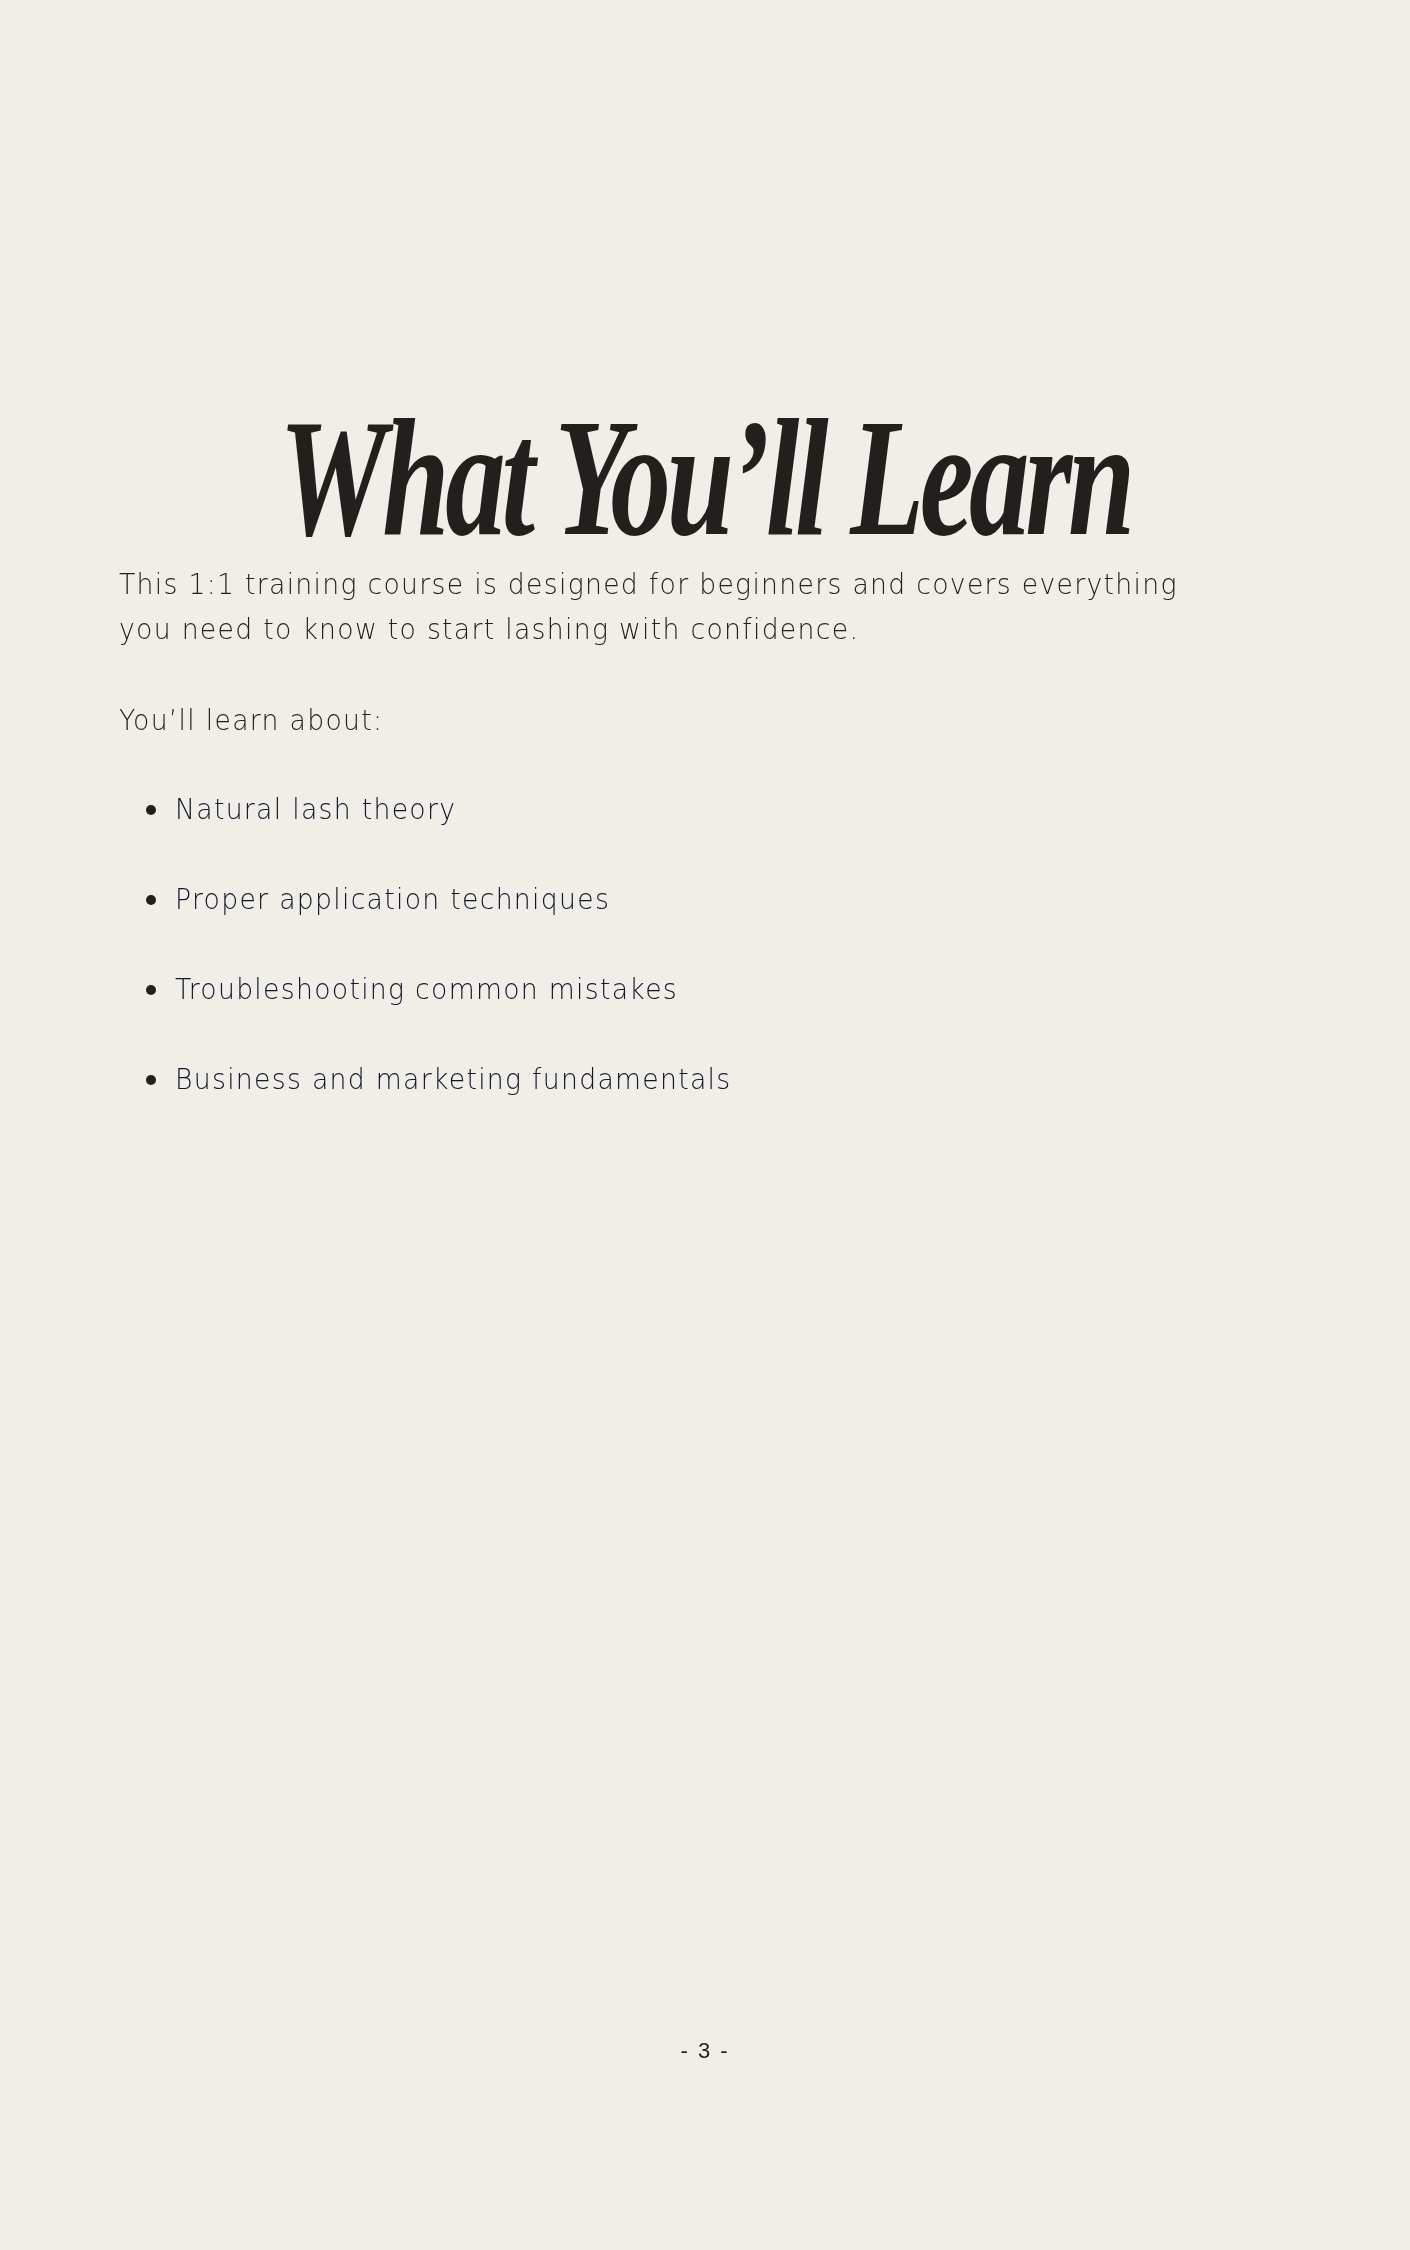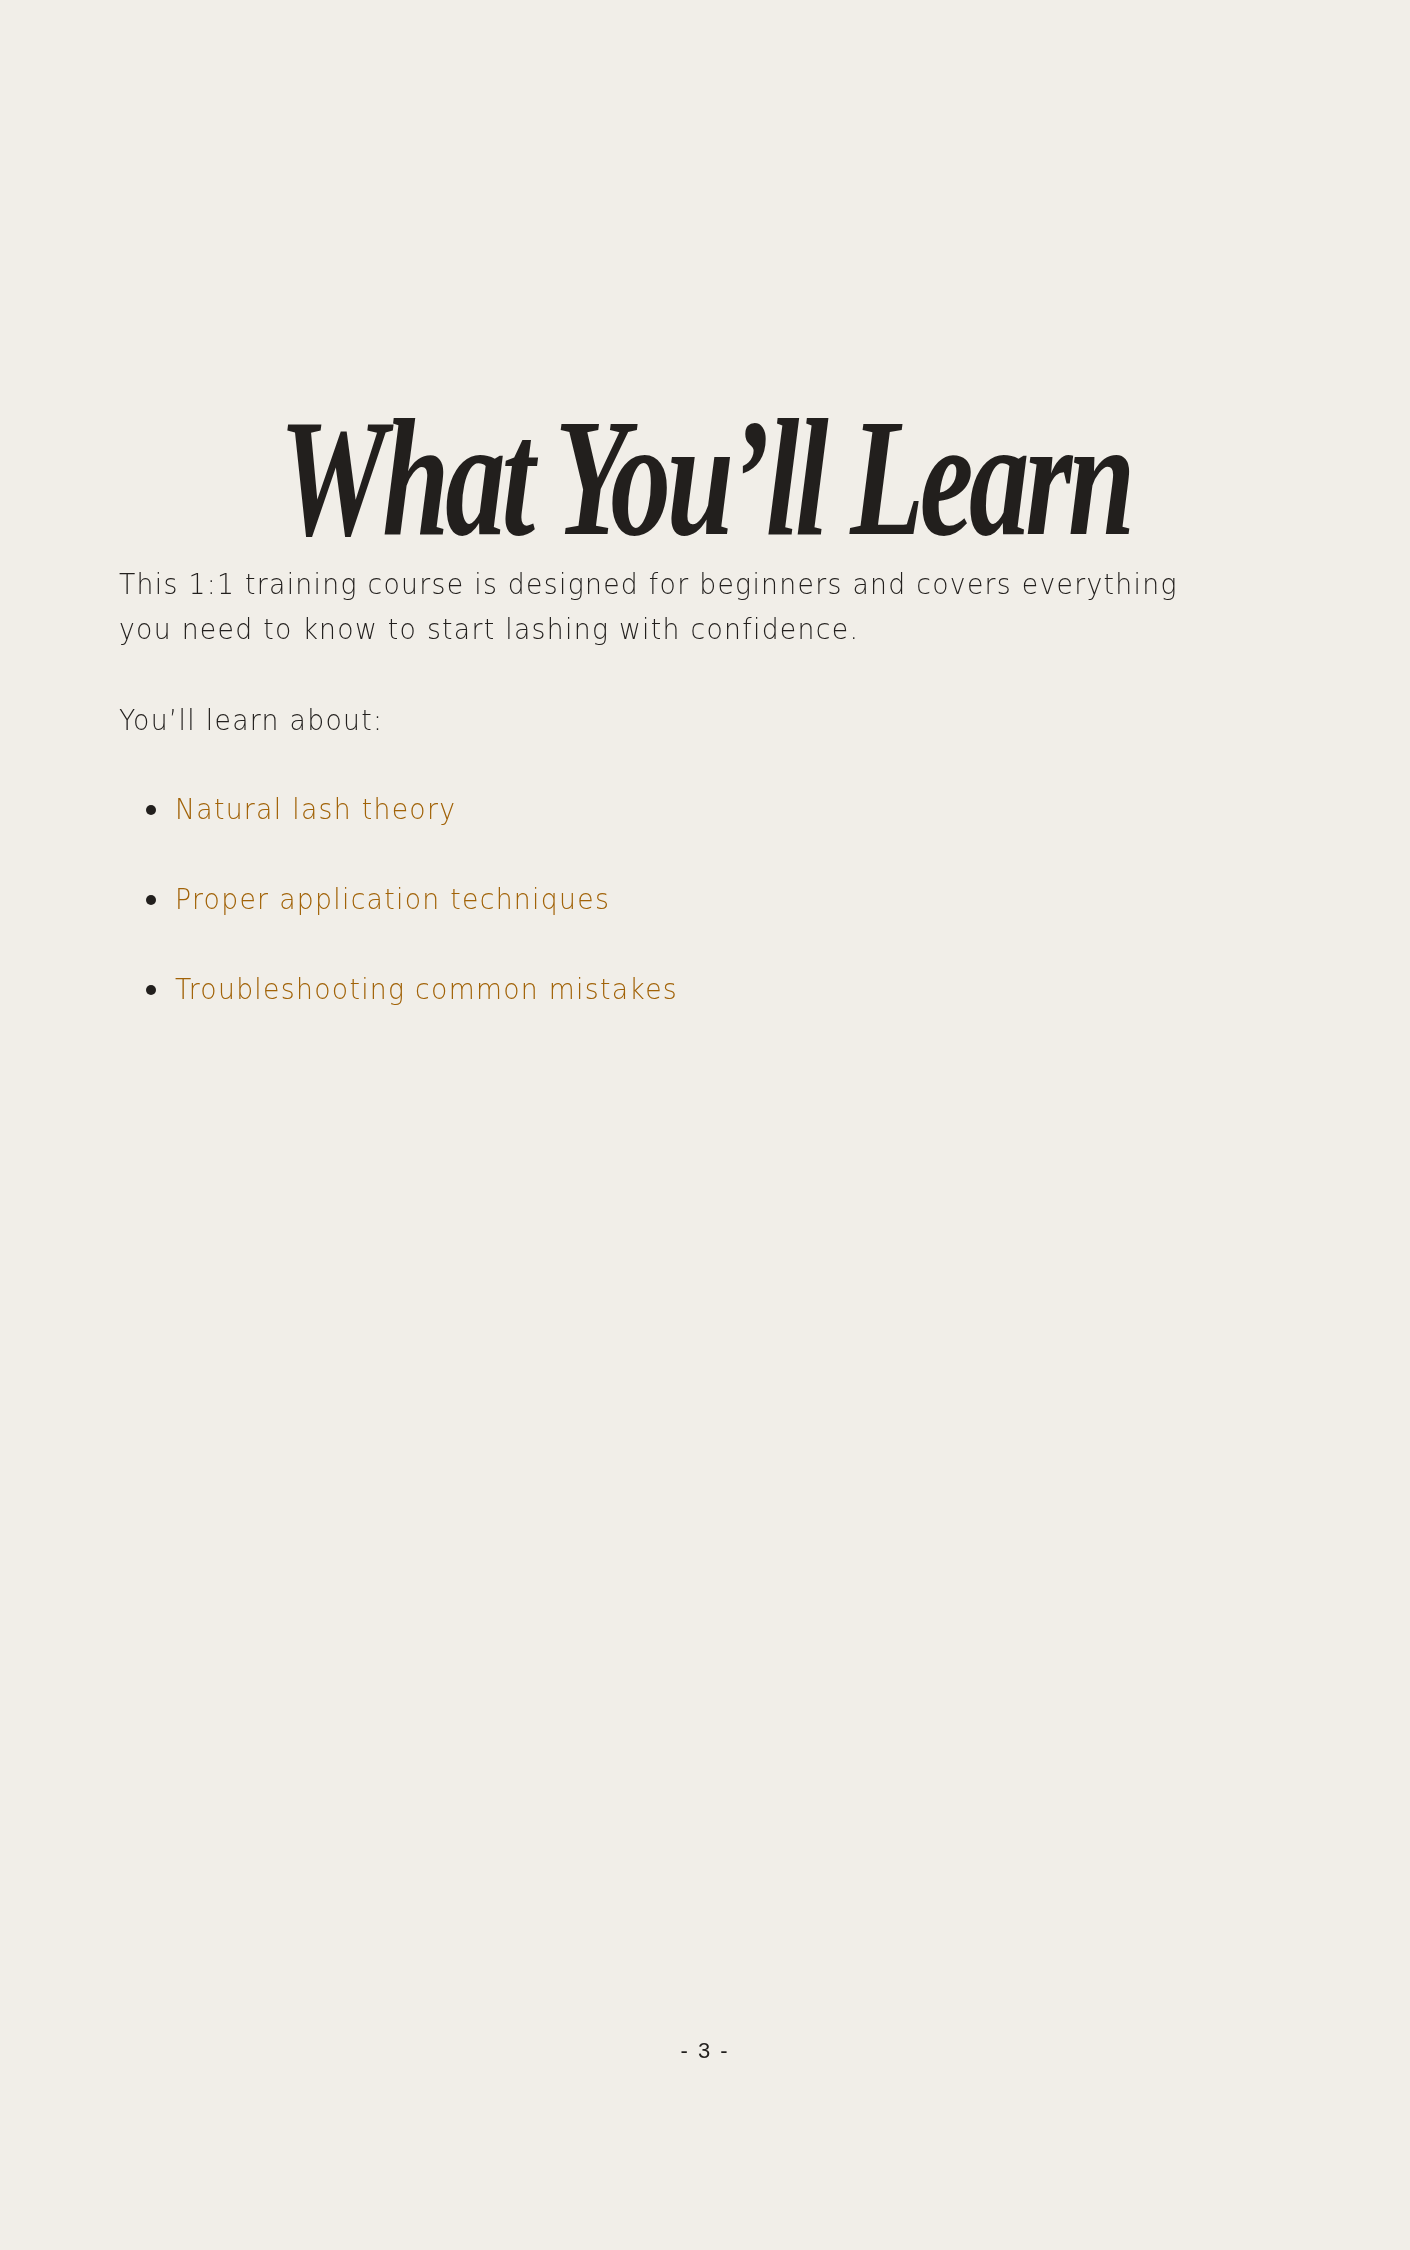--- a/index.html
+++ b/index.html
@@ -6,21 +6,21 @@
   body { width:1410px; height:2250px; background:#f1eee8; position:relative; overflow:hidden; color:#221f1d; }
   .title { position:absolute; left:0; width:1410px; top:280px; text-align:center;
     font-family:"Liberation Serif", "DejaVu Serif", serif; font-style:italic; font-size:168px; line-height:1;
     letter-spacing:-6px; transform:scaleX(0.72); transform-origin:center; color:#221f1d; }
   .body-text { position:absolute; left:119px; font-family:"DejaVu Sans", sans-serif; font-size:29px;
     letter-spacing:1.4px; color:#221f1d; line-height:45px; font-weight:300; transform:scaleX(0.92); transform-origin:left; }
   .intro { top:562px; width:1260px; }
   .lead { top:698px; }
   ul.items { position:absolute; left:119px; top:787px; margin:0; padding:0; list-style:none; }
   ul.items li { position:relative; height:90px; line-height:45px; padding-left:56px;
-    font-family:"DejaVu Sans", sans-serif; font-size:29px; letter-spacing:1.4px; color:#a16207; font-weight:300; }
+    font-family:"DejaVu Sans", sans-serif; font-size:29px; letter-spacing:1.4px; color:#0f172a; font-weight:300; }
   ul.items li .bullet { position:absolute; left:27px; top:18px; width:10px; height:10px; border-radius:50%; background:#221f1d; }
   ul.items li .label { display:inline-block; transform:scaleX(0.92); transform-origin:left; white-space:nowrap; }
   .page-num { position:absolute; left:0; width:1410px; top:2038px; text-align:center;
     font-family:"Liberation Sans", sans-serif; font-size:22px; color:#221f1d; letter-spacing:2px; }
 </style>
 </head>
 <body>
 
 <h1 class="title">What You’ll Learn</h1>
 
@@ -28,15 +28,16 @@
   <div>This 1:1 training course is designed for beginners and covers everything</div>
   <div>you need to know to start lashing with confidence.</div>
 </div>
 
 <div class="body-text lead">You’ll learn about:</div>
 
 <ul class="items">
   <li><span class="bullet"></span><span class="label">Natural lash theory</span></li>
   <li><span class="bullet"></span><span class="label">Proper application techniques</span></li>
   <li><span class="bullet"></span><span class="label">Troubleshooting common mistakes</span></li>
+  <li><span class="bullet"></span><span class="label">Business and marketing fundamentals</span></li>
 </ul>
 
 <div class="page-num">- 3 -</div>
 
 </body></html>

